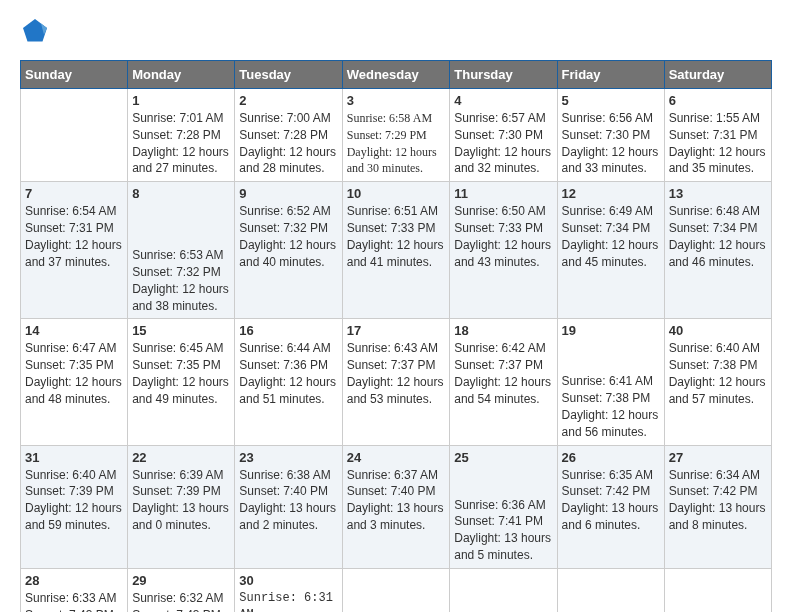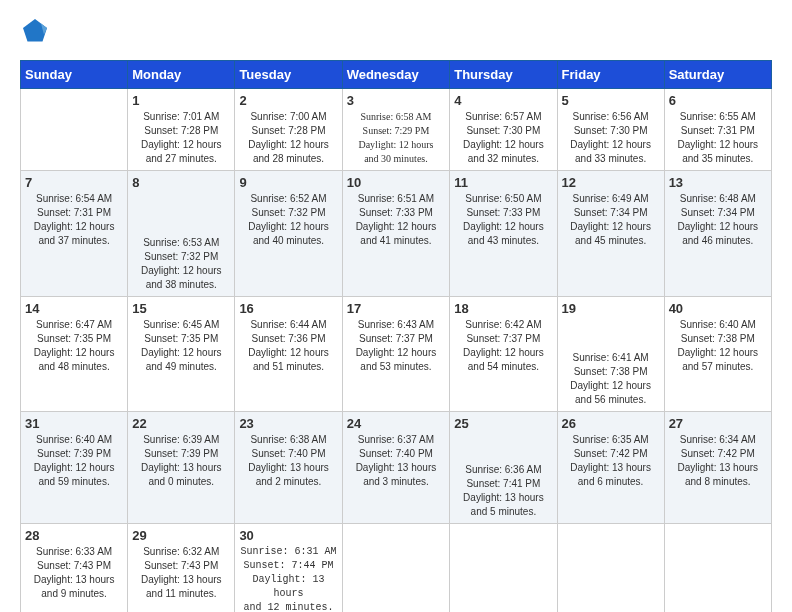--- a/index.html
+++ b/index.html
@@ -47,21 +47,21 @@
     .subtitle {
       font-size: 16px;
       color: #333;
     }
     table {
       width: 100%;
       border-collapse: collapse;
       font-size: 11px;
     }
     thead tr th {
-      background-color: #1d4ed8;
+      background-color: #737373;
       color: #fff;
       padding: 6px 4px;
       text-align: left;
       font-size: 13px;
       font-weight: bold;
       border: 1px solid #1a5fa0;
     }
     tbody tr td {
       border: 1px solid #ccc;
       vertical-align: top;
@@ -70,24 +70,23 @@
       width: 108px;
     }
     .day-num {
       font-weight: bold;
       font-size: 13px;
       color: #333;
       display: block;
       margin-bottom: 2px;
     }
     .day-info {
-      font-size: 10px;
+      font-size: 12px;
       color: #333;
       line-height: 1.4;
-      text-align: center;
     }
     .empty-cell {
       background: #f9f9f9;
     }
     tbody tr:nth-child(odd) td {
       background-color: #fff;
     }
     tbody tr:nth-child(even) td {
       background-color: #f0f4f8;
     }
@@ -158,21 +157,21 @@
         </td>
         <td>
           <span class="day-num">5</span>
           <div class="day-info" style="white-space: pre-line;">Sunrise: 6:56 AM
 Sunset: 7:30 PM
 Daylight: 12 hours
 and 33 minutes.</div>
         </td>
         <td>
           <span class="day-num">6</span>
-          <div class="day-info" style="white-space: pre-line;">Sunrise: 6:55 AM
+          <div class="day-info" style="white-space: pre-line;">Sunrise: 1:55 AM
 Sunset: 7:31 PM
 Daylight: 12 hours
 and 35 minutes.</div>
         </td>
       </tr>
       <tr>
         <td>
           <span class="day-num">7</span>
           <div class="day-info" style="white-space: pre-line;">Sunrise: 6:54 AM
 Sunset: 7:31 PM

